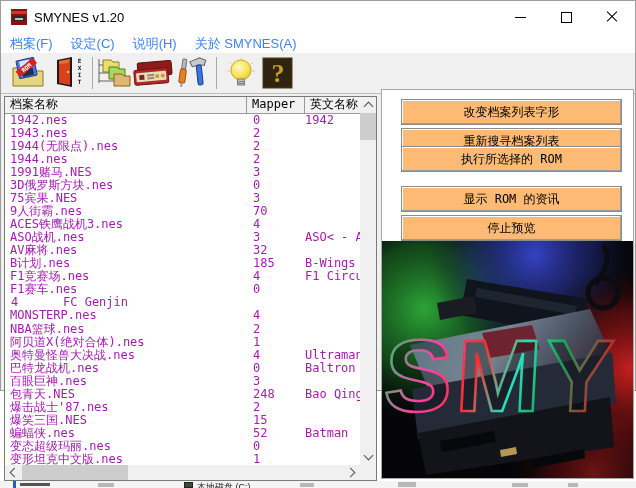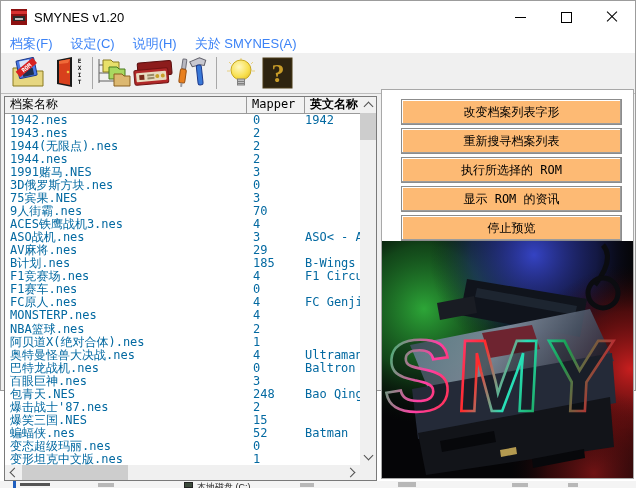--- a/index.html
+++ b/index.html
@@ -25,23 +25,23 @@
   .tb{position:absolute;top:4px;height:32px;}
   .tb-sep{position:absolute;top:4px;width:1px;height:32px;background:#a8a8a8;}
   .exit-letters{writing-mode:vertical-rl;text-orientation:upright;font-family:"DejaVu Sans Mono",monospace;
       font-size:6px;font-weight:bold;line-height:7px;color:#111;letter-spacing:0;}
   
   .listview{position:absolute;left:3px;top:95px;width:373px;height:385px;background:#fff;
       border:1px solid #7a7a7a;box-sizing:border-box;font-family:"DejaVu Sans Mono",monospace;}
   .lv-header{position:absolute;left:0;top:0;right:0;height:16px;display:flex;background:#f2f2f2;
       border-bottom:1px solid #9a9a9a;font-size:12px;line-height:15px;color:#000;}
   .lv-h{box-sizing:border-box;border-right:1px solid #9a9a9a;padding-left:5px;overflow:hidden;white-space:nowrap;}
-  .lv-h.h-file{width:242px;}.lv-h.h-map{width:58px;}.lv-h.h-en{flex:1;border-right:none;font-weight:bold;}
+  .lv-h.h-file{width:242px;}.lv-h.h-map{width:58px;}.lv-h.h-en{flex:1;border-right:none;}
   .lv-rows{position:absolute;left:0;top:17px;right:16px;bottom:15px;overflow:hidden;}
-  .lv-row{display:flex;height:13.04px;font-size:12px;line-height:13px;color:#0369a1;white-space:nowrap;}
+  .lv-row{display:flex;height:13.04px;font-size:12px;line-height:13px;color:#a21caf;white-space:nowrap;}
   .c-file{width:242px;padding-left:5px;box-sizing:border-box;overflow:hidden;}
   .c-map{width:58px;padding-left:6px;box-sizing:border-box;overflow:hidden;}
   .c-en{flex:1;overflow:hidden;}
   
   .vscroll{position:absolute;top:0;right:0;bottom:15px;width:16px;background:#f0f0f0;}
   .vthumb{position:absolute;left:0;top:16px;width:16px;height:27px;background:#cdcdcd;}
   .hscroll{position:absolute;left:0;right:16px;bottom:0;height:15px;background:#f0f0f0;}
   .hthumb{position:absolute;left:17px;top:0;width:106px;height:15px;background:#cdcdcd;}
   .sb-btn{position:absolute;width:16px;height:15px;display:flex;align-items:center;justify-content:center;}
   .vscroll .sb-btn{height:16px;}
@@ -220,40 +220,39 @@
           <span class="c-map">4</span>
           <span class="c-en"></span>
         </div>
           <div class="lv-row">
           <span class="c-file">ASO战机.nes</span>
           <span class="c-map">3</span>
           <span class="c-en">ASO&lt; - Ar</span>
         </div>
           <div class="lv-row">
           <span class="c-file">AV麻将.nes</span>
-          <span class="c-map">29</span>
+          <span class="c-map">32</span>
           <span class="c-en"></span>
         </div>
           <div class="lv-row">
           <span class="c-file">B计划.nes</span>
           <span class="c-map">185</span>
           <span class="c-en">B-Wings</span>
         </div>
           <div class="lv-row">
           <span class="c-file">F1竞赛场.nes</span>
           <span class="c-map">4</span>
           <span class="c-en">F1 Circus</span>
         </div>
           <div class="lv-row">
           <span class="c-file">F1赛车.nes</span>
           <span class="c-map">0</span>
           <span class="c-en"></span>
         </div>
           <div class="lv-row">
-          <span class="c-file">FC原人.nes</span>
           <span class="c-map">4</span>
           <span class="c-en">FC Genjin</span>
         </div>
           <div class="lv-row">
           <span class="c-file">MONSTERP.nes</span>
           <span class="c-map">4</span>
           <span class="c-en"></span>
         </div>
           <div class="lv-row">
           <span class="c-file">NBA篮球.nes</span>
@@ -328,21 +327,21 @@
         <div class="sb-btn" style="right:0;height:15px;">
             <div class="chev right"></div>
           </div>
       </div>
       <div class="corner"></div>
     </div>
 
     <div class="panel">
       <div class="act-btn" style="top:9px;">改变档案列表字形</div>
       <div class="act-btn" style="top:38px;text-align:center;">重新搜寻档案列表</div>
-      <div class="act-btn" style="top:67px;">执行所选择的 ROM</div>
+      <div class="act-btn" style="top:56px;">执行所选择的 ROM</div>
       <div class="act-btn" style="top:96px;">显示 ROM 的资讯</div>
       <div class="act-btn" style="top:125px;">停止预览</div>
 
       <div class="preview">
         <svg width="251" height="237" viewBox="0 0 251 237">
           <defs>
             <radialGradient id="gg" cx="0.5" cy="0.5" r="0.5">
               <stop offset="0" stop-color="#2fae3a" stop-opacity="0.95"></stop>
               <stop offset="0.55" stop-color="#1d7a28" stop-opacity="0.55"></stop>
               <stop offset="1" stop-color="#0a1a0a" stop-opacity="0"></stop>

